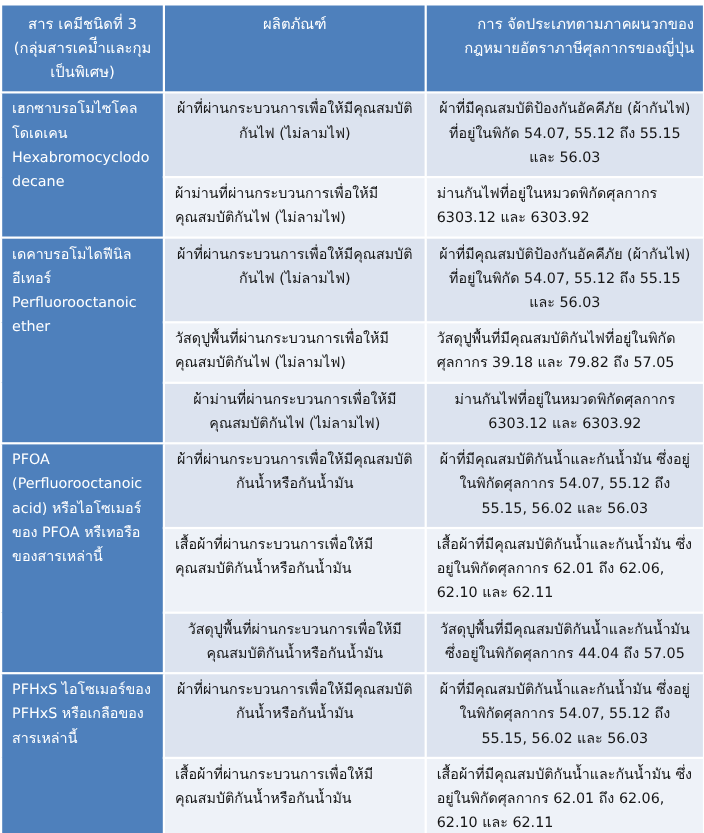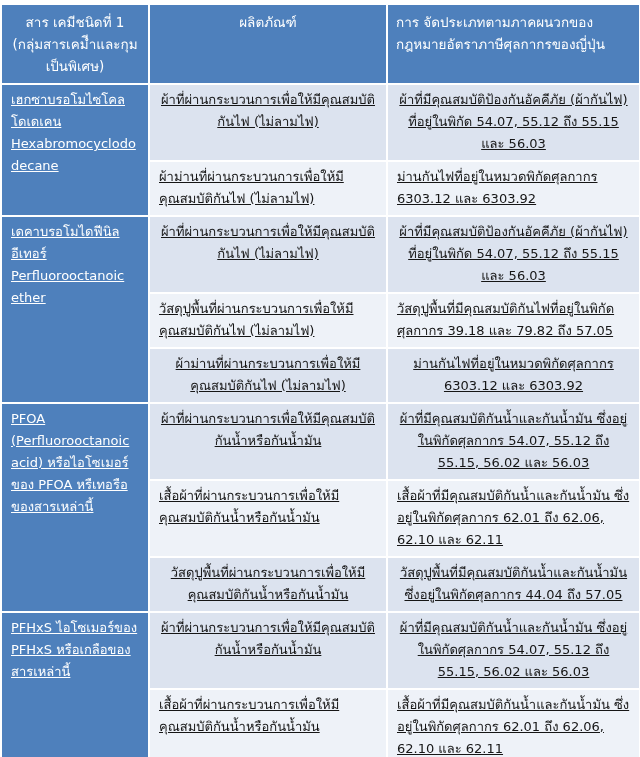--- a/index.html
+++ b/index.html
@@ -31,27 +31,26 @@
     line-height:22px;
     word-wrap:break-word;
     overflow-wrap:break-word;
   }
   table.chem th{
     background:var(--accent-blue);
     color:var(--header-text);
     font-weight:normal;
     font-size:13.5px;
     padding:6px 8px 6px 8px;
-    text-align:left;
+    text-align:right;
   }
   table.chem th.center{text-align:center;}
   table.chem td{
     font-size:13px;
     padding:4px 9px 5px 9px;
-    text-decoration:underline;
   }
   td.subst{
     background:var(--accent-blue);
     color:var(--header-text);
     font-size:12.5px;
     padding:4px 6px 5px 8px;
   }
   tr.bd td.data{background:var(--band-dark);text-align:center;}
   tr.bl td.data{background:var(--band-light);}
 </style>
@@ -61,21 +60,21 @@
 <div class="page">
   <table class="chem">
     <colgroup>
       <col style="width:148px">
       <col style="width:238px">
       <col style="width:253px">
     </colgroup>
     <thead>
       <tr>
         <th class="center">
-          <div>สาร เคมีชนิดที่ 1</div>
+          <div>สาร เคมีชนิดที่ 3</div>
           <div>(กลุ่มสารเคมีำและกุมเป็นพิเศษ)</div>
         </th>
         <th class="center">ผลิตภัณฑ์</th>
         <th>การ จัดประเภทตามภาคผนวกของกฎหมาย​อัตราภาษีศุลกากรของญี่ปุ่น</th>
       </tr>
     </thead>
     <tbody>
 
       <tr class="bd">
         <td class="subst" rowspan="2">เฮกซาบรอโมไซโคลโดเดเคน Hexabromocyclododecane</td>

